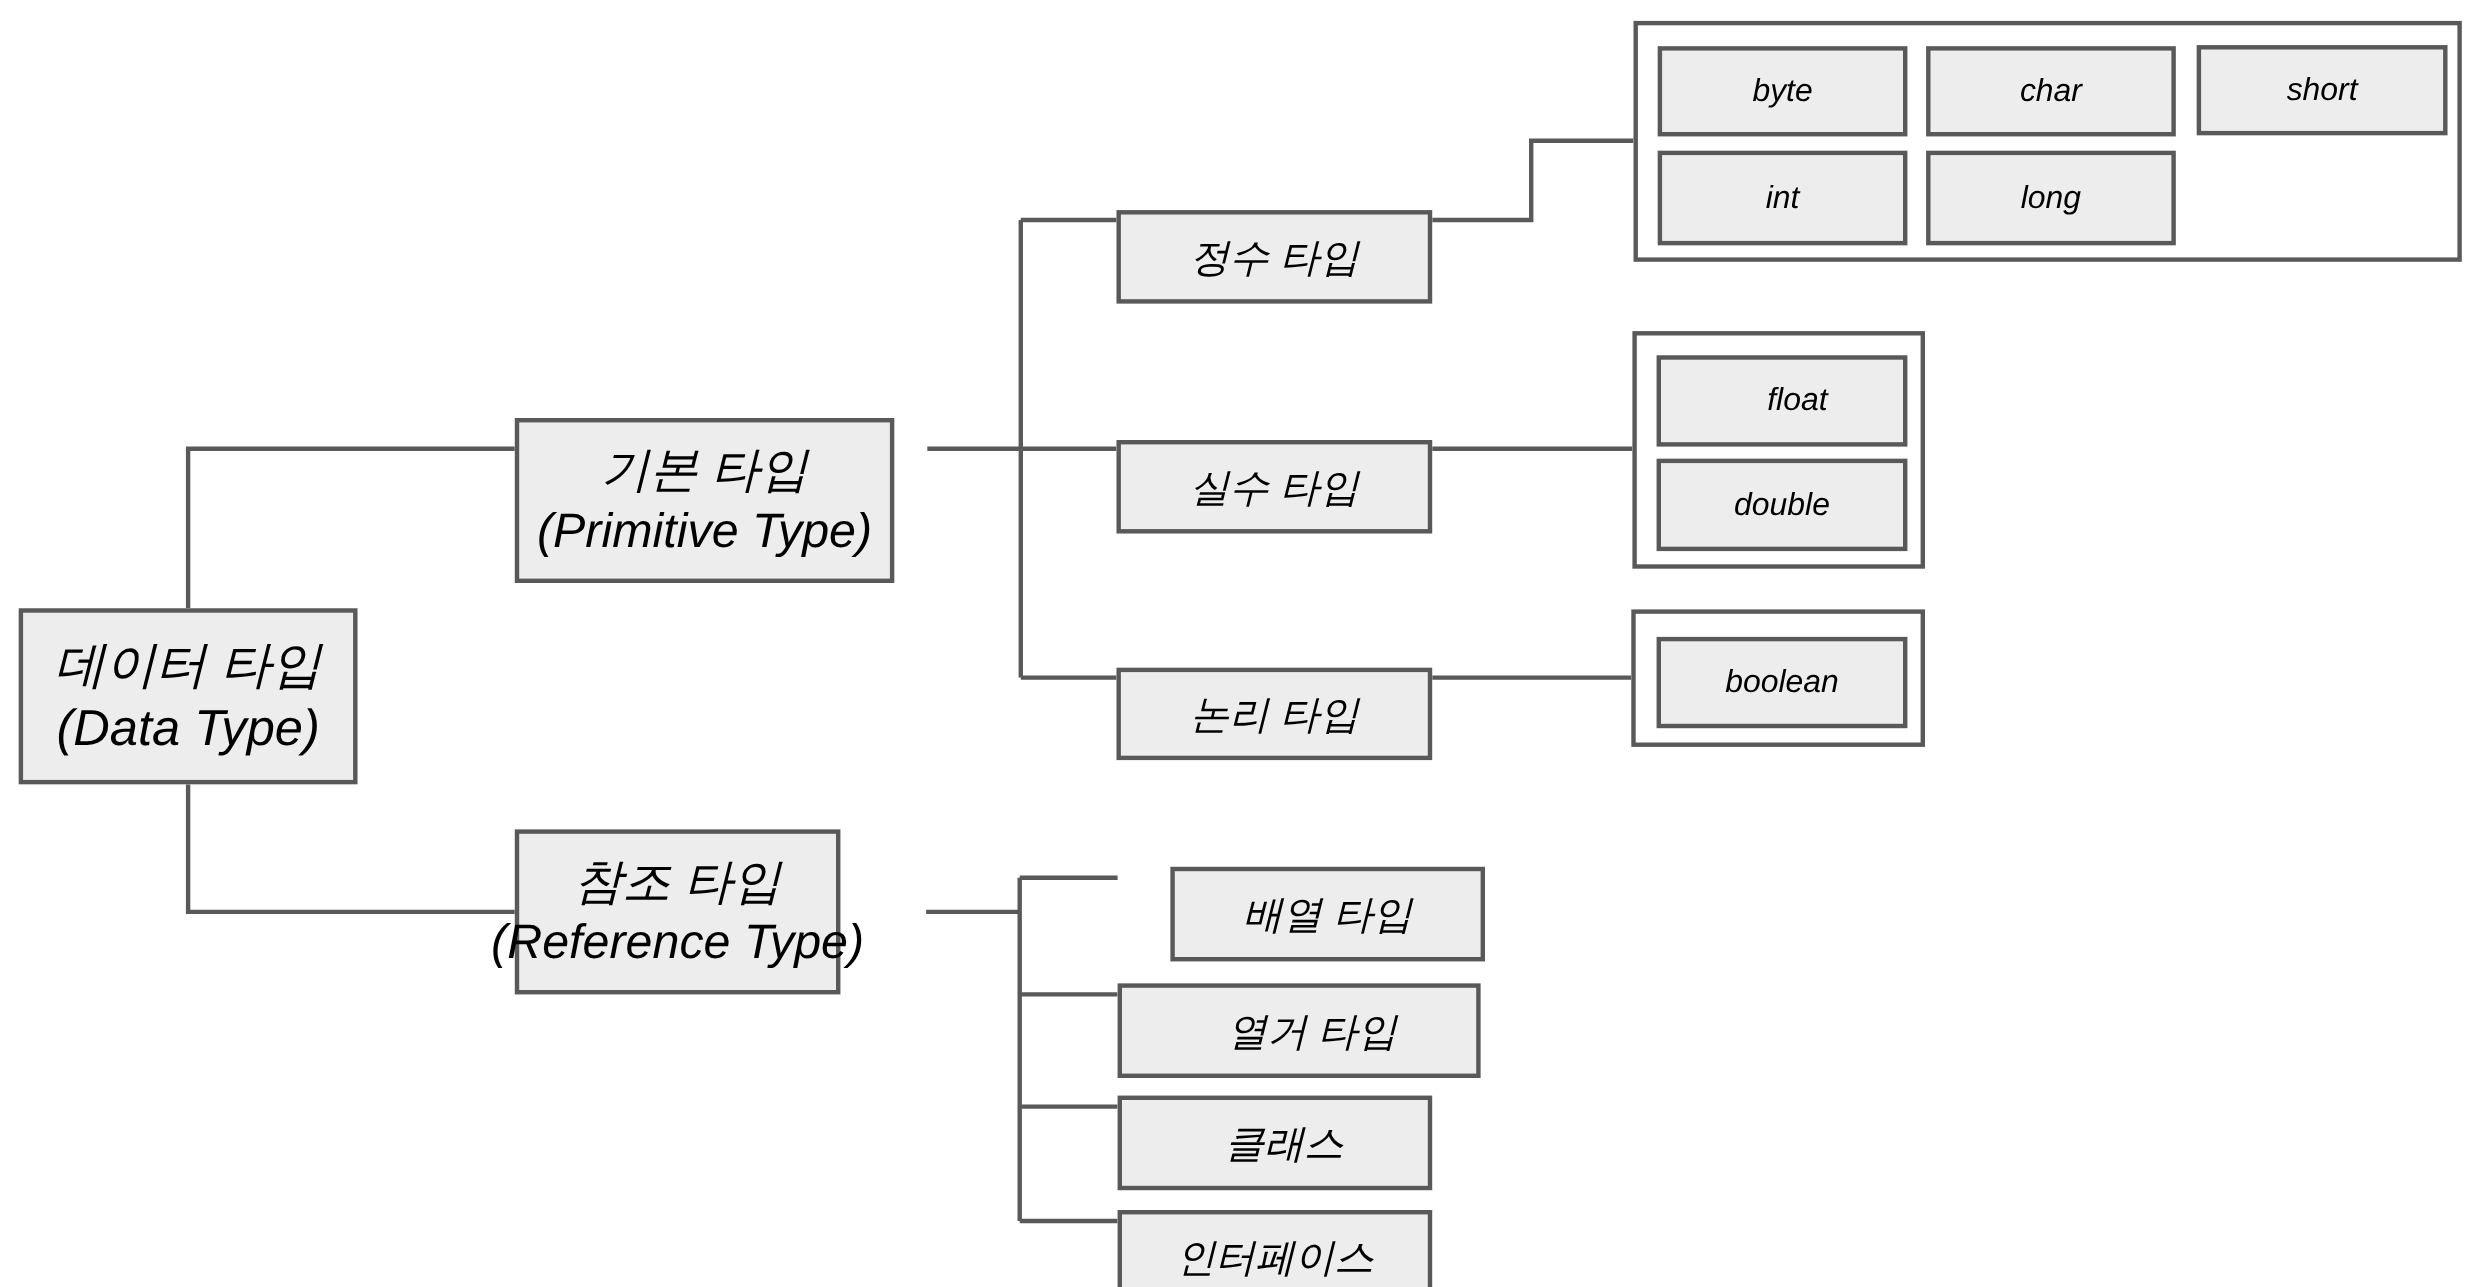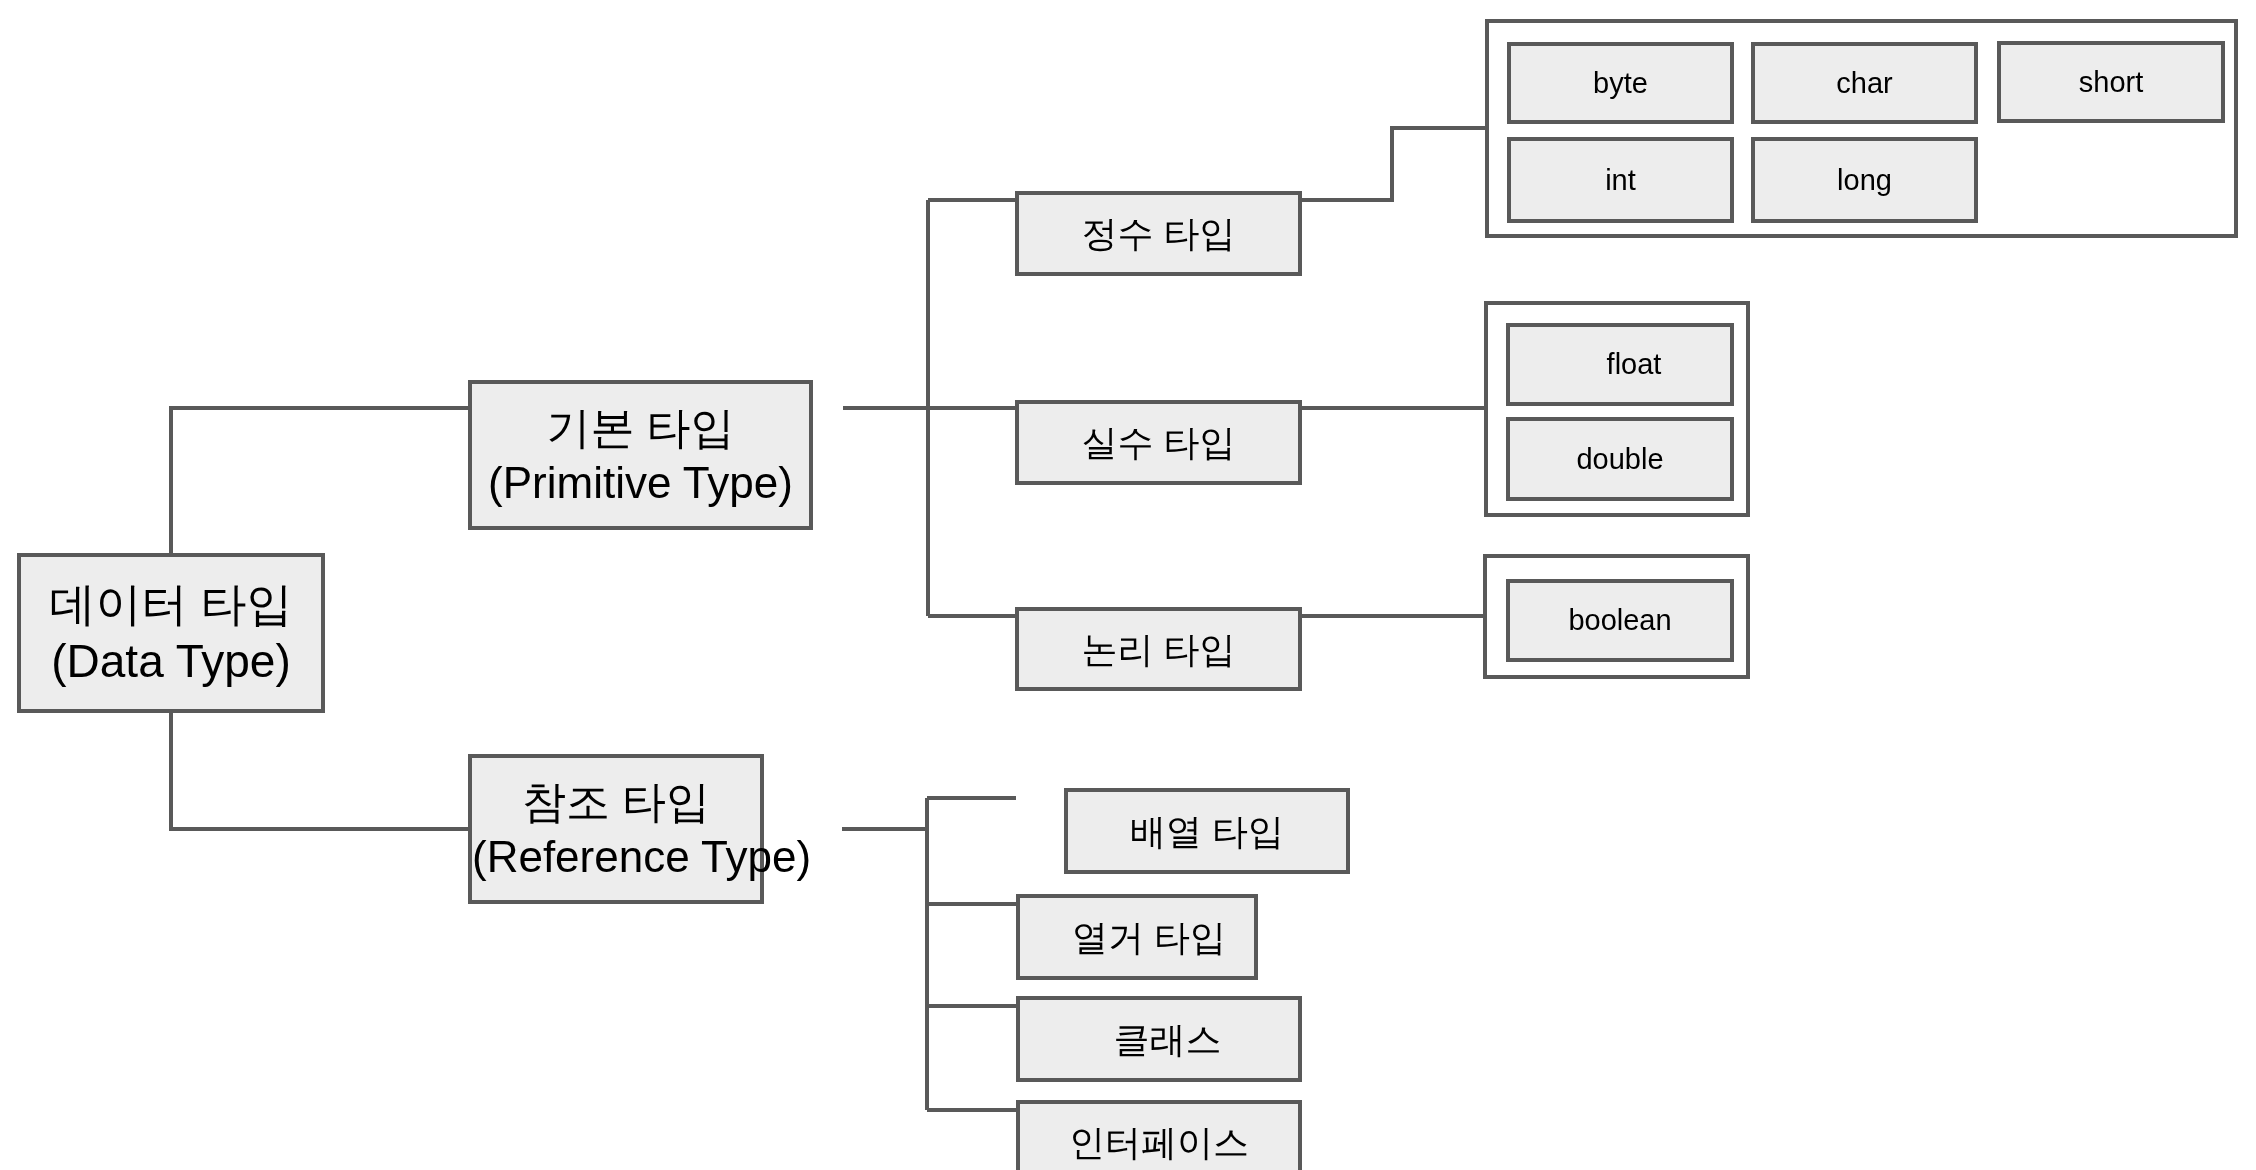--- a/index.html
+++ b/index.html
@@ -28,24 +28,26 @@
     stroke: var(--connector, #595959);
     stroke-width: 4;
   }
   .node {
     position: absolute;
     box-sizing: border-box;
     background: var(--node-fill, #ededed);
     border: 4px solid var(--node-border, #595959);
     display: flex;
     flex-direction: column;
+    align-items: center;
     justify-content: center;
     text-align: center;
     line-height: 1.25;
     white-space: nowrap;
+    font-style: italic;
   }
   .node.main { font-size: 46px; }
   .node.branch { font-size: 44px; }
   .node.mid { font-size: 36px; margin-top: 33px; }
   .node.leaf { font-size: 29px; }
   .group {
     position: absolute;
     box-sizing: border-box;
     background: var(--group-fill, #ffffff);
     border: 4px solid var(--node-border, #595959);
@@ -132,21 +134,21 @@
   <div class="group" style="left:1483px;top:554px;width:267px;height:125px;">
     <div class="node leaf" style="left:19px;top:21px;width:228px;height:83px;">
       <div>boolean</div>
     </div>
   </div>
 
   <div class="node mid" style="left:1064px;top:755px;width:286px;height:86px;">
     <div>배열 타입</div>
   </div>
 
-  <div class="node mid" style="left:1016px;top:861px;width:242px;height:86px;padding-left:24px;">
+  <div class="node mid" style="left:1016px;top:861px;width:330px;height:86px;padding-left:24px;">
     <div>열거 타입</div>
   </div>
 
   <div class="node mid" style="left:1016px;top:963px;width:286px;height:86px;padding-left:17px;">
     <div>클래스</div>
   </div>
 
   <div class="node mid" style="left:1016px;top:1067px;width:286px;height:85px;">
     <div>인터페이스</div>
   </div>

